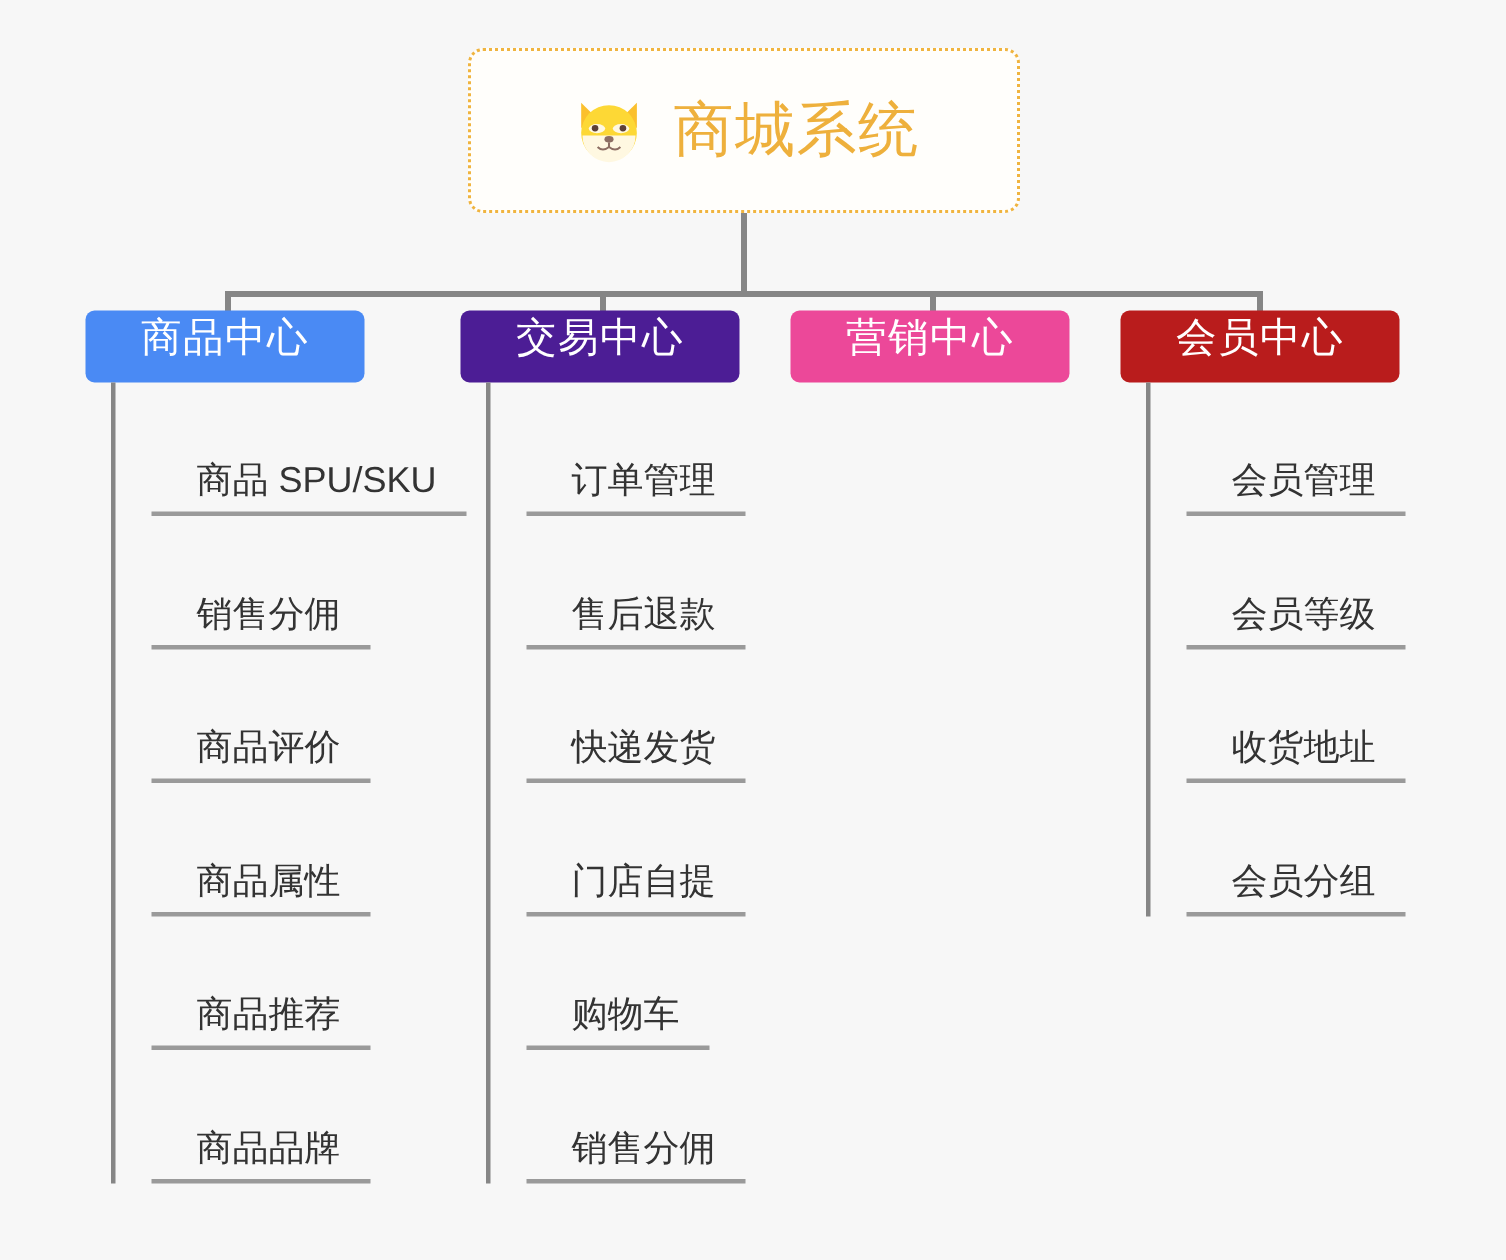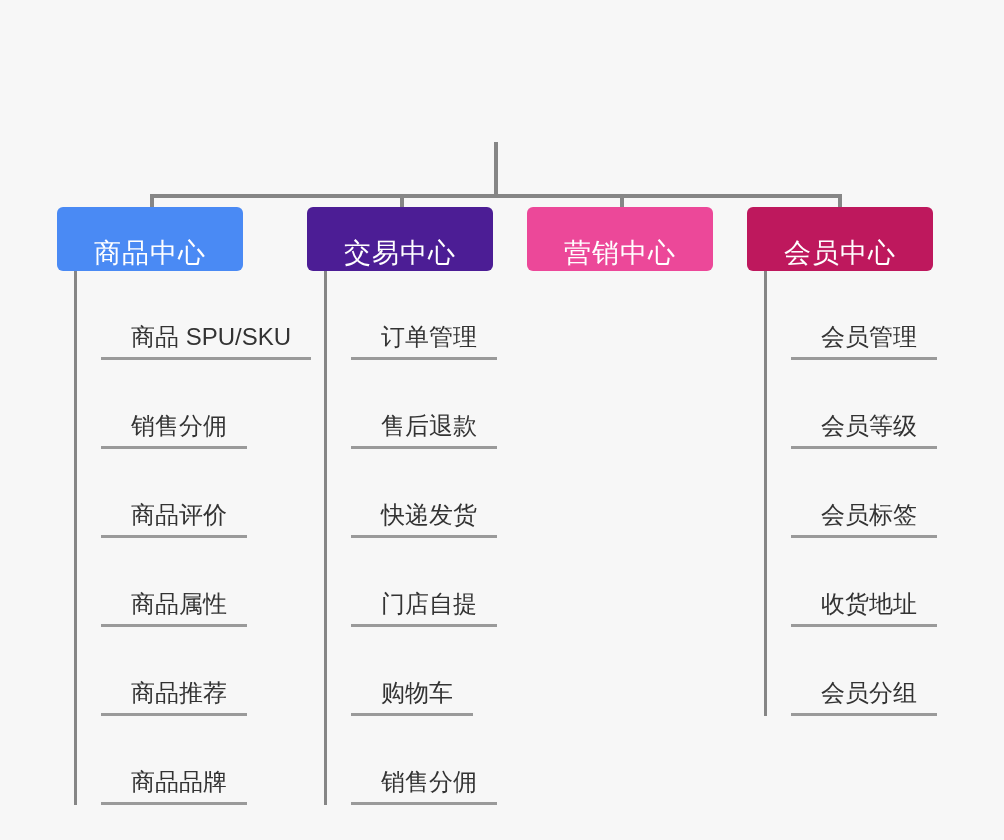--- a/index.html
+++ b/index.html
@@ -79,24 +79,24 @@
     position: absolute;
     top: 207px;
     width: 186px;
   }
   .col-1 { left: 57px; }
   .col-2 { left: 307px; }
   .col-3 { left: 527px; }
   .col-4 { left: 747px; }
 
   .cat-head {
-    height: 64px;
+    height: 48px;
     border-radius: 6px;
     display: flex;
-    align-items: flex-end;
+    align-items: flex-start;
     justify-content: center;
     color: #ffffff;
     font-size: 27px;
     letter-spacing: 1px;
     user-select: none;
   }
 
   .items {
     position: relative;
     margin-top: 0;
@@ -121,20 +121,38 @@
     padding: 0 20px 7px 30px;
     border-bottom: 3px solid #9a9a9a;
     white-space: nowrap;
   }
 </style>
 </head>
 <body style="background: rgb(247, 247, 247);">
 
 <div id="chart">
 
+  <div class="root-card" style="border-color: rgb(240, 180, 63);">
+    <svg class="root-emoji" viewBox="0 0 64 64">
+      <path d="M10 10 L10 30 L22 22 Z" fill="#fbc02d"></path>
+      <path d="M54 10 L54 30 L42 22 Z" fill="#fbc02d"></path>
+      <circle cx="32" cy="34" r="22" fill="#fdd835"></circle>
+      <path d="M10 36 a22 22 0 0 0 44 0 a22 22 0 0 1 -44 0 Z" fill="#fdd835"></path>
+      <path d="M11 36 a21 21 0 0 0 42 0 z" fill="#fff8e1"></path>
+      <ellipse cx="22.5" cy="30.5" rx="6.5" ry="3.6" fill="#fff8e1"></ellipse>
+      <ellipse cx="41.5" cy="30.5" rx="6.5" ry="3.6" fill="#fff8e1"></ellipse>
+      <ellipse cx="21" cy="30.2" rx="2.6" ry="2.5" fill="#5d4037"></ellipse>
+      <ellipse cx="43" cy="30.2" rx="2.6" ry="2.5" fill="#5d4037"></ellipse>
+      <ellipse cx="32" cy="39" rx="3.6" ry="2.6" fill="#8d6e63"></ellipse>
+      <path d="M32 41.5 L32 45" stroke="#8d6e63" stroke-width="1.6" fill="none"></path>
+      <path d="M32 45 q-5 4 -9 0" stroke="#8d6e63" stroke-width="1.6" fill="none"></path>
+      <path d="M32 45 q5 4 9 0" stroke="#8d6e63" stroke-width="1.6" fill="none"></path>
+    </svg>
+    <span class="root-title" style="color: rgb(238, 176, 60);">商城系统</span>
+  </div>
 
   <div class="conn conn-v-root" style="background: rgb(134, 134, 134);"></div>
   <div class="conn conn-h-bus" style="background: rgb(134, 134, 134);"></div>
   <div class="conn conn-drop" style="left: 150px; background: rgb(134, 134, 134);"></div>
   <div class="conn conn-drop" style="left: 400px; background: rgb(134, 134, 134);"></div>
   <div class="conn conn-drop" style="left: 620px; background: rgb(134, 134, 134);"></div>
   <div class="conn conn-drop" style="left: 838px; background: rgb(134, 134, 134);"></div>
 
   <div class="column col-1">
     <div class="cat-head" style="background: rgb(74, 138, 244);">
@@ -188,34 +206,31 @@
     </div>
   </div>
 
   <div class="column col-3">
     <div class="cat-head" style="background: #ec4899;">
       <span>营销中心</span>
     </div>
   </div>
 
   <div class="column col-4">
-    <div class="cat-head" style="background: #be185d;">
+    <div class="cat-head" style="background: #b91c1c;">
       <span>会员中心</span>
     </div>
     <div class="items">
       <div class="item">
           <span class="item-label">会员管理</span>
         </div>
       <div class="item">
           <span class="item-label">会员等级</span>
         </div>
       <div class="item">
-          <span class="item-label">会员标签</span>
-        </div>
-      <div class="item">
           <span class="item-label">收货地址</span>
         </div>
       <div class="item">
           <span class="item-label">会员分组</span>
         </div>
     </div>
   </div>
 
 </div>
 

